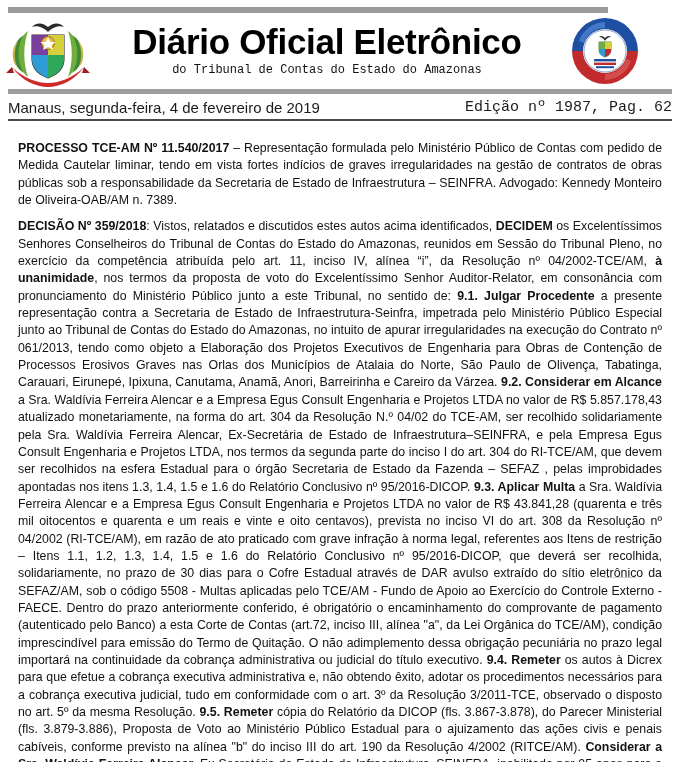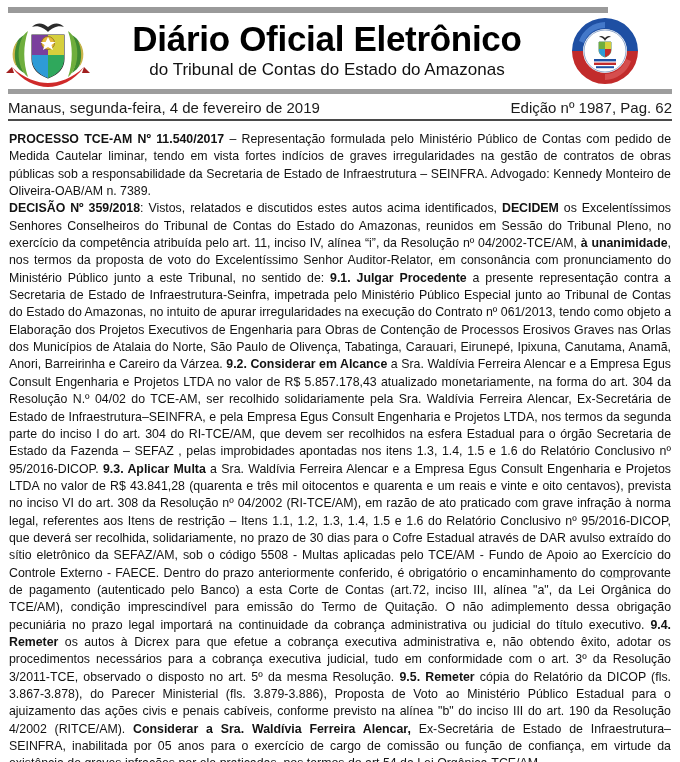--- a/index.html
+++ b/index.html
@@ -74,26 +74,27 @@
     font-size: 35px;
     font-weight: bold;
     letter-spacing: -0.3px;
     line-height: 1.03;
     color: #000000;
     white-space: nowrap;
     font-family: "Liberation Sans", sans-serif;
   }
 
   .masthead-subtitle {
-    font-size: 17px;
+    font-size: 12px;
     font-weight: normal;
     line-height: 1.25;
     color: #111111;
     margin-top: 2px;
     white-space: nowrap;
+    font-family: Liberation Mono, monospace;
   }
 
   
   .mid-rule {
     position: absolute;
     left: 8px;
     top: 89px;
     width: 664px;
     height: 5px;
     background: #9d9d9d;
@@ -106,21 +107,21 @@
     top: 96px;
     width: 664px;
     height: 22px;
     display: flex;
     align-items: center;
     justify-content: space-between;
     font-size: 15px;
     color: #1b1b1b;
   }
   .editionline .left  { white-space: nowrap; }
-  .editionline .right { white-space: nowrap; }
+  .editionline .right { white-space: nowrap; font-family: Liberation Mono, monospace; }
 
   .bottom-rule {
     position: absolute;
     left: 8px;
     top: 119px;
     width: 664px;
     height: 2px;
     background: #4a4a4a;
   }
 
@@ -131,21 +132,21 @@
     top: 131px;
     width: 662px;
     font-size: 12.35px;
     line-height: 17.35px;
     text-align: justify;
     text-justify: inter-word;
     color: #121212;
   }
 
   .body-text p {
-    margin: 0;
+    margin: 9px;
     text-align: justify;
   }
 
   .body-text b {
     font-weight: bold;
   }
 
   
   .scan-artifact {
     position: absolute;

